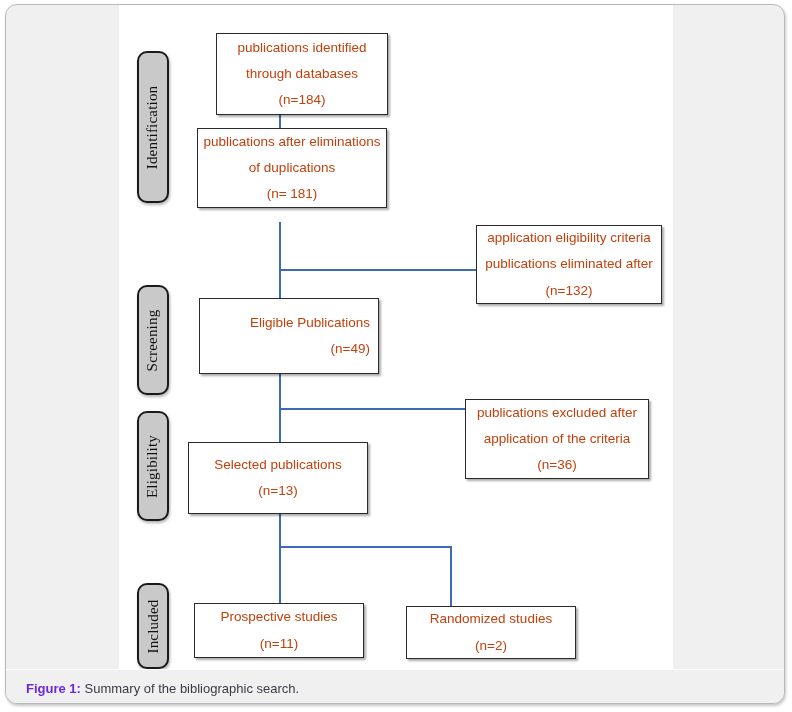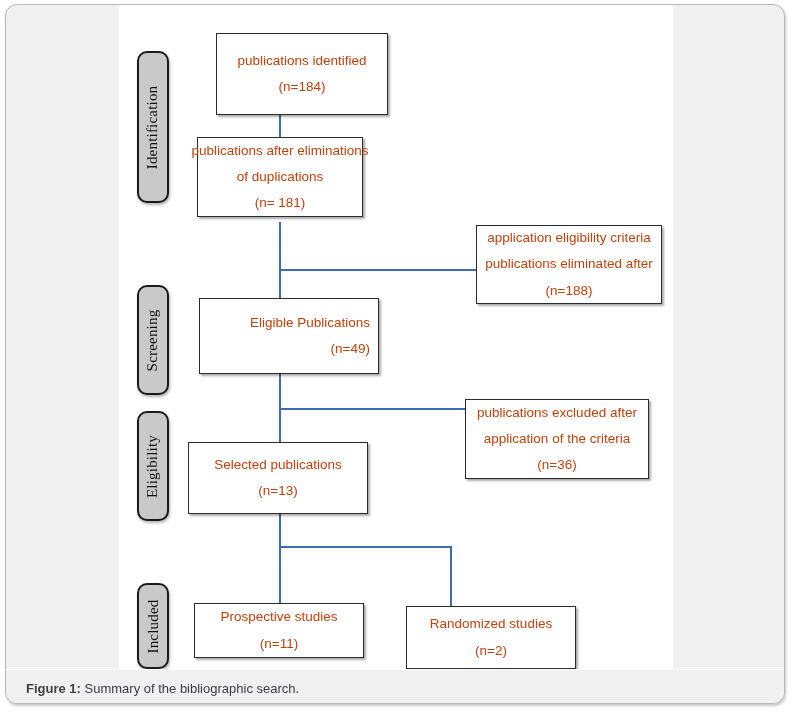--- a/index.html
+++ b/index.html
@@ -107,21 +107,21 @@
     align-items: center;
   }
   #caption-text {
     font-family: "Liberation Sans", sans-serif;
     font-size: 13px;
     color: #3a3a4a;
     padding-left: 20px;
   }
   #caption-text .caption-label {
     font-weight: bold;
-    color: #404040;
+    color: #6d28d9;
     text-align: center;
   }
 </style>
 </head>
 <body>
 
 <div id="figure-panel">
 
   <div id="diagram-canvas">
 
@@ -152,33 +152,34 @@
     <div class="stage-pill" style="left:18px; top:406px; width:32px; height:110px;">
       <span class="stage-text">Eligibility</span>
     </div>
 
     <div class="stage-pill" style="left:18px; top:578px; width:32px; height:86px;">
       <span class="stage-text">Included</span>
     </div>
 
     <div class="flow-box" style="left:97px; top:28px; width:172px; height:82px;">
       <span class="line">publications identified</span>
+      <span class="line">through databases</span>
       <span class="line">(n=184)</span>
     </div>
 
-    <div class="flow-box" style="left:78px; top:132px; width:166px; height:80px;text-align:center;">
+    <div class="flow-box" style="left:78px; top:123px; width:190px; height:80px;text-align:center;">
       <span class="line">publications after eliminations</span>
       <span class="line">of duplications</span>
       <span class="line">(n= 181)</span>
     </div>
 
     <div class="flow-box" style="left:357px; top:220px; width:186px; height:79px;">
       <span class="line">application eligibility criteria</span>
       <span class="line">publications eliminated after</span>
-      <span class="line">(n=188)</span>
+      <span class="line">(n=132)</span>
     </div>
 
     <div class="flow-box" style="left:80px; top:293px; width:180px; height:76px;align-items:flex-end;">
       <span class="line">Eligible Publications</span>
       <span class="line">(n=49)</span>
     </div>
 
     <div class="flow-box" style="left:346px; top:362px; width:184px; height:80px;margin-top:32px;">
       <span class="line">publications excluded after</span>
       <span class="line">application of the criteria</span>
@@ -188,21 +189,21 @@
     <div class="flow-box" style="left:69px; top:437px; width:180px; height:72px;">
       <span class="line">Selected publications</span>
       <span class="line">(n=13)</span>
     </div>
 
     <div class="flow-box" style="left:75px; top:598px; width:170px; height:55px;">
       <span class="line">Prospective studies</span>
       <span class="line">(n=11)</span>
     </div>
 
-    <div class="flow-box" style="left:287px; top:601px; width:170px; height:63px;">
+    <div class="flow-box" style="left:287px; top:601px; width:170px; height:53px;">
       <span class="line">Randomized studies</span>
       <span class="line">(n=2)</span>
     </div>
 
   </div>
 
   <div id="caption-bar">
     <div id="caption-text">
       <span class="caption-label">Figure 1:</span><span> Summary of the bibliographic search.</span>
     </div>

